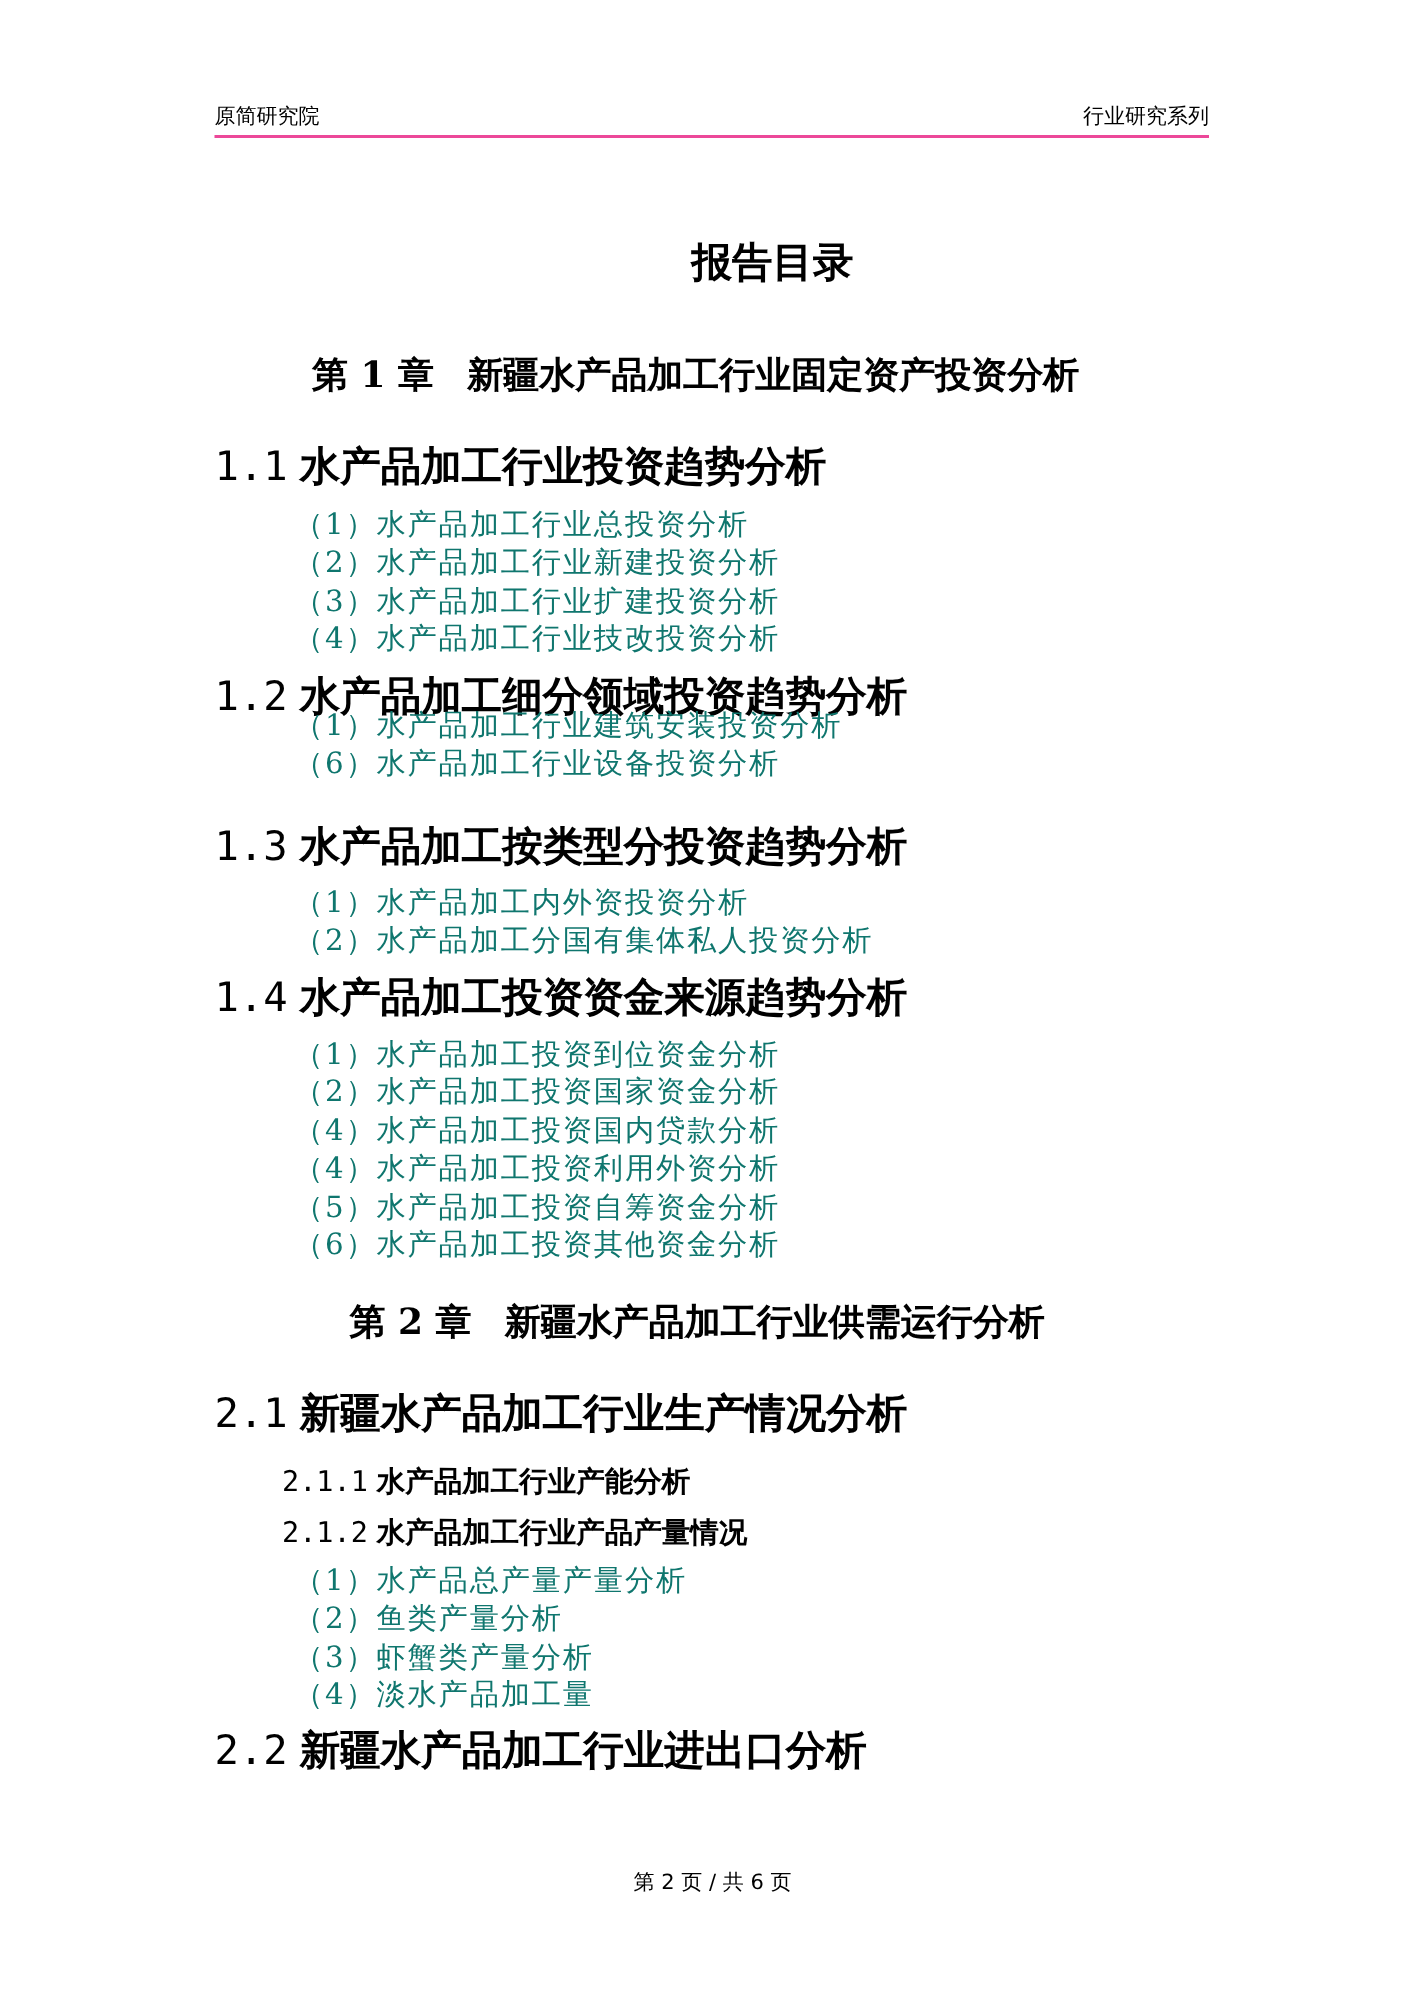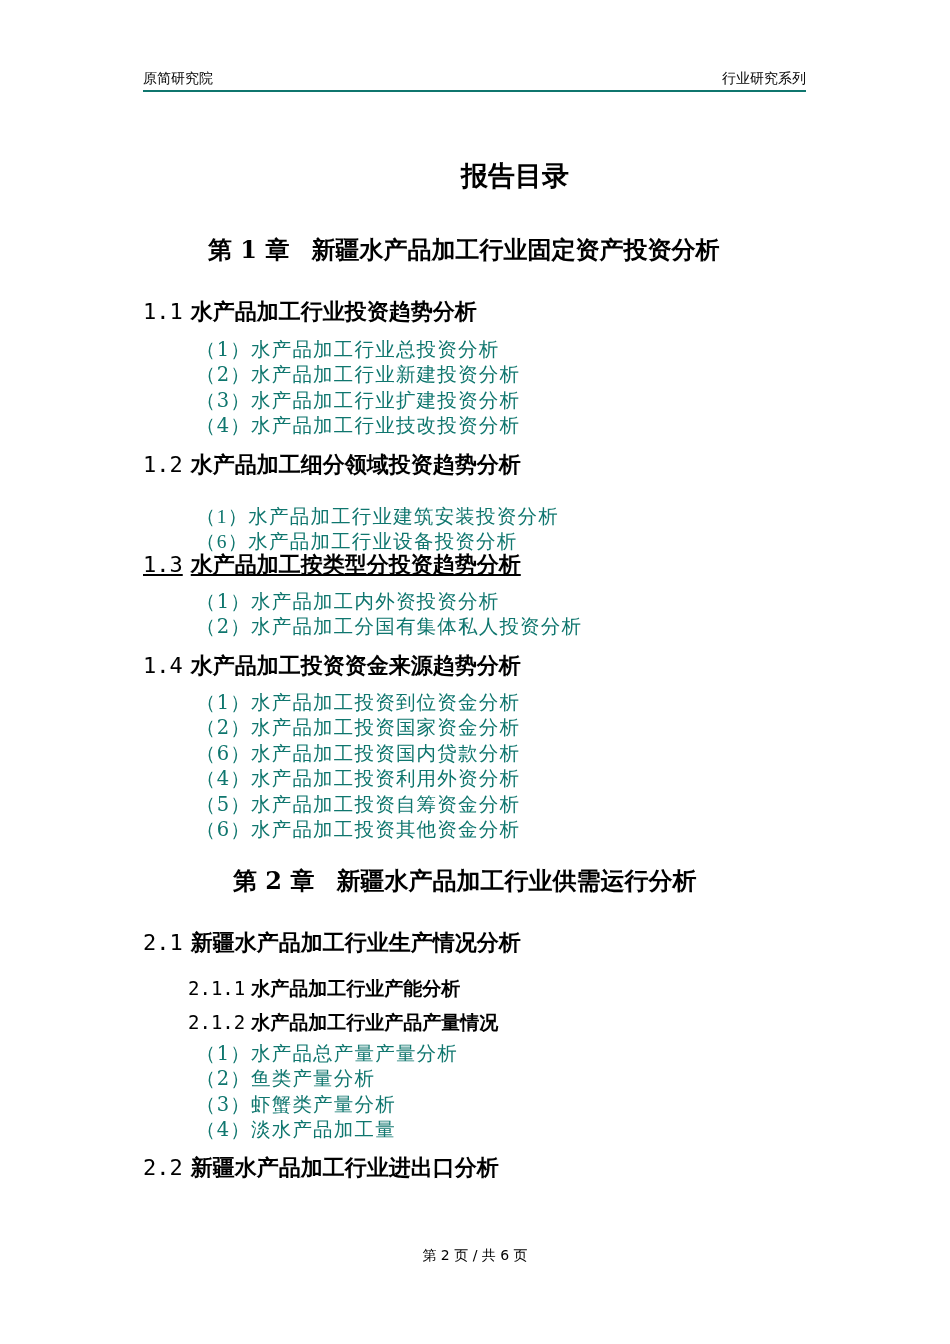--- a/index.html
+++ b/index.html
@@ -14,21 +14,21 @@
       overflow: hidden;
       color: #000;
       font-family: "DejaVu Sans", "Liberation Sans", sans-serif;
     }
     .page-header {
       position: absolute;
       left: 143px;
       top: 66px;
       width: 663px;
       height: 24px;
-      border-bottom: 2px solid #0f766e;
+      border-bottom: 2px solid #ec4899;
       font-size: 14px;
       line-height: 20px;
     }
     .page-header .left { position: absolute; left: 0; top: 2px; }
     .page-header .right { position: absolute; right: 0; top: 2px; }
 
     .doc-title {
       position: absolute;
       left: 0;
       width: 950px;
@@ -47,21 +47,21 @@
       font-weight: bold;
       font-family: "DejaVu Serif", "Liberation Serif", serif;
       line-height: 32px;
       white-space: nowrap;
     }
     .chapter .num { margin-right: 22px; }
 
     .section {
       position: absolute;
       left: 143px;
-      font-size: 22px;
+      font-size: 27px;
       font-weight: bold;
       line-height: 28px;
       white-space: nowrap;
     }
     .section .sec-num {
       font-family: "DejaVu Sans Mono", "Liberation Mono", monospace;
       font-weight: normal;
       margin-right: 8px;
     }
 
@@ -123,40 +123,40 @@
 <ul class="item-list" style="top:337px;">
   <li>（1）水产品加工行业总投资分析</li>
   <li>（2）水产品加工行业新建投资分析</li>
   <li>（3）水产品加工行业扩建投资分析</li>
   <li>（4）水产品加工行业技改投资分析</li>
 </ul>
 
 <div class="section" style="top:451px;">
   <span class="sec-num">1.2</span><span>水产品加工细分领域投资趋势分析</span>
 </div>
-<ul class="item-list" style="top:504px;font-family:Liberation Serif, serif;">
+<ul class="item-list" style="top:471px;">
   <li>（1）水产品加工行业建筑安装投资分析</li>
   <li>（6）水产品加工行业设备投资分析</li>
 </ul>
 
-<div class="section" style="top:551px;text-decoration:underline;">
+<div class="section" style="top:551px;">
   <span class="sec-num">1.3</span><span>水产品加工按类型分投资趋势分析</span>
 </div>
 <ul class="item-list" style="top:589px;">
   <li>（1）水产品加工内外资投资分析</li>
   <li>（2）水产品加工分国有集体私人投资分析</li>
 </ul>
 
 <div class="section" style="top:652px;">
   <span class="sec-num">1.4</span><span>水产品加工投资资金来源趋势分析</span>
 </div>
 <ul class="item-list" style="top:690px;">
   <li>（1）水产品加工投资到位资金分析</li>
   <li>（2）水产品加工投资国家资金分析</li>
-  <li>（6）水产品加工投资国内贷款分析</li>
+  <li>（4）水产品加工投资国内贷款分析</li>
   <li>（4）水产品加工投资利用外资分析</li>
   <li>（5）水产品加工投资自筹资金分析</li>
   <li>（6）水产品加工投资其他资金分析</li>
 </ul>
 
 <div class="chapter" style="left:233px; top:865px;">
   <span class="num">第 2 章</span><span>新疆水产品加工行业供需运行分析</span>
 </div>
 
 <div class="section" style="top:929px;">

